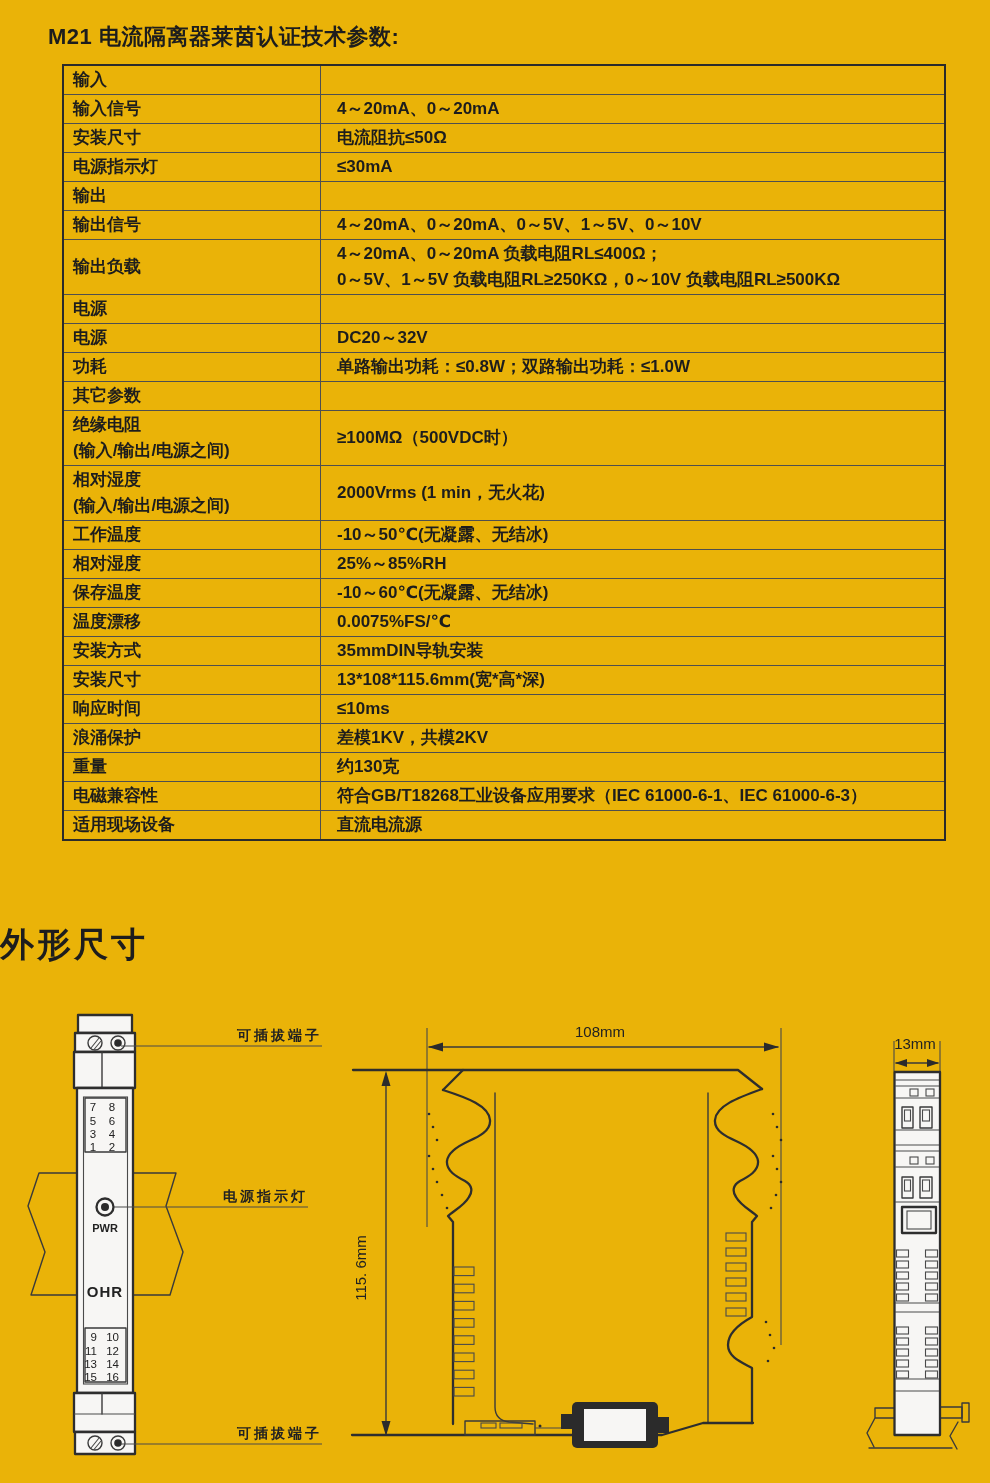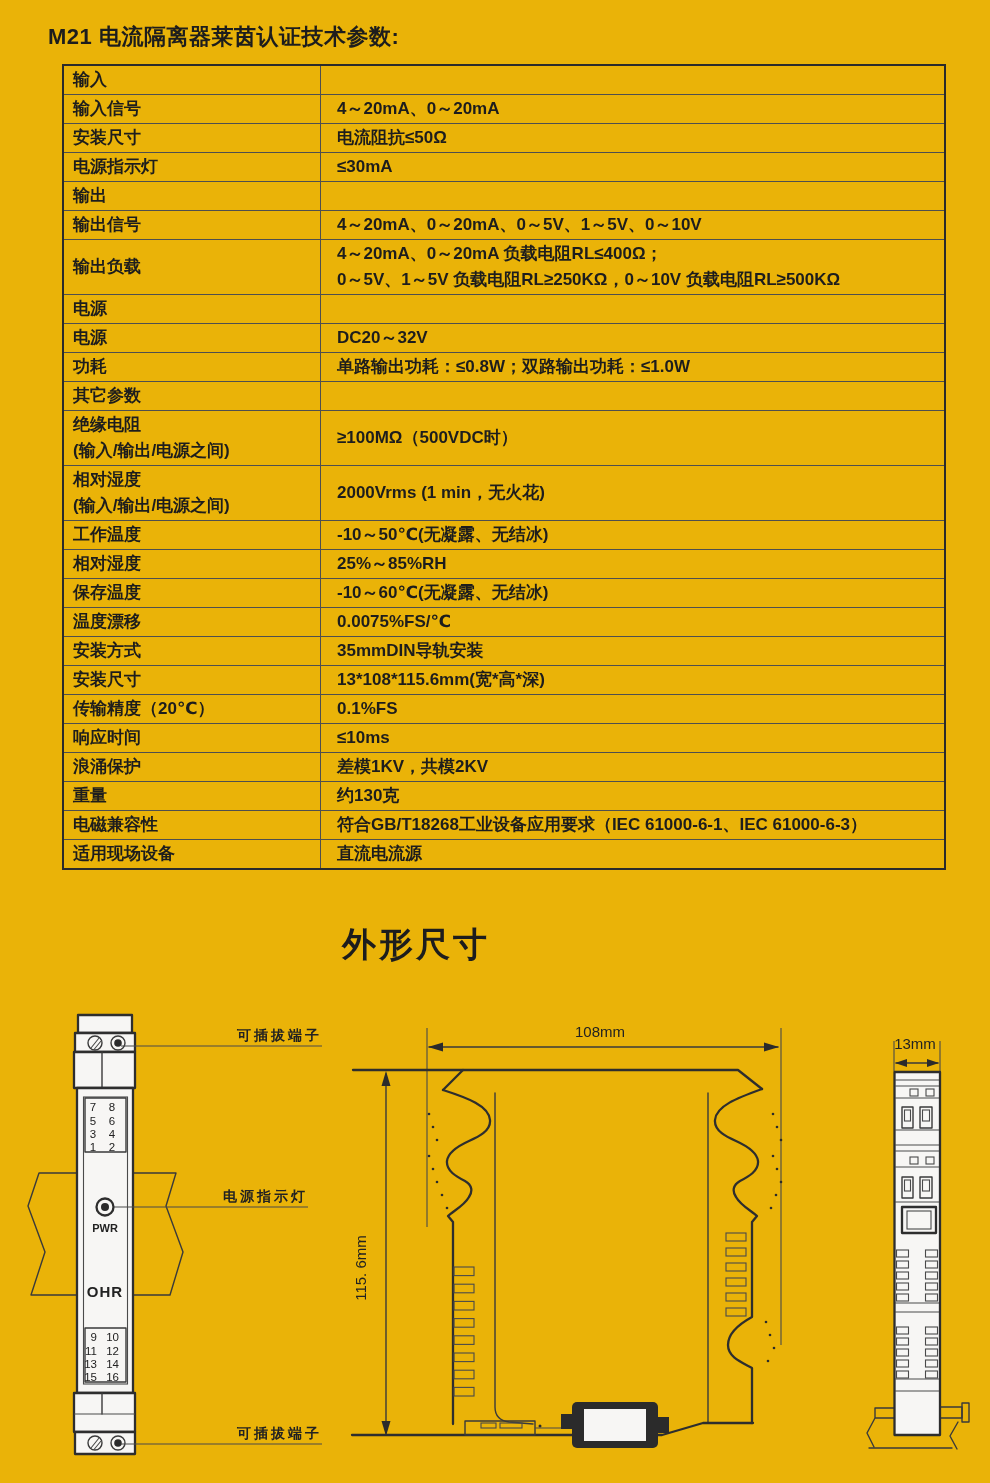--- a/index.html
+++ b/index.html
@@ -6,21 +6,21 @@
   .page{position:relative;width:990px;height:1483px;background:#eab308;
         font-family:"Liberation Sans","DejaVu Sans",sans-serif;color:#1d1d1d;overflow:hidden;}
   .title{position:absolute;left:48px;top:22px;font-size:22px;font-weight:bold;letter-spacing:.5px;}
   table.spec{position:absolute;left:62px;top:64px;width:884px;border-collapse:collapse;
              table-layout:fixed;border:2.5px solid #2b2b2b;}
   .spec td{border:1px solid #4f4f4f;font-size:17px;line-height:26px;padding:1px 9px;
            vertical-align:middle;color:#1d1d1d;font-weight:bold;}
   .spec td.c1{width:238px;}
   .spec td.c2{padding-left:16px;border-radius:8px;}
   .spec tr.section td{font-weight:bold;}
-  .dim-title{position:absolute;left:0;top:922px;width:832px;text-align:center;
+  .dim-title{position:absolute;left:0;top:922px;width:832px;
              font-size:34px;font-weight:bold;letter-spacing:3px;}
   svg{position:absolute;left:0;top:1005px;}
   .ln{stroke:#3a3a3a;fill:none;stroke-width:1.4;stroke-linejoin:round;stroke-linecap:round;}
   .ln2{stroke:#2e2e2e;fill:none;stroke-width:2.3;stroke-linejoin:round;stroke-linecap:round;}
   .thin{stroke:#4a4a4a;fill:none;stroke-width:1.1;}
   .solid{fill:#2b2b2b;stroke:none;}
   .bgfill{fill:#f7f6f4;}
   text{fill:#222;font-family:"Liberation Sans","DejaVu Sans",sans-serif;}
   .dwg-label{font-size:14px;font-weight:600;letter-spacing:3px;}
   .dim{font-size:15px;}
@@ -175,28 +175,20 @@
           <td class="c2">
             <div>35mmDIN导轨安装</div>
           </td>
         </tr>
         <tr>
           <td class="c1">
             <div>安装尺寸</div>
           </td>
           <td class="c2">
             <div>13*108*115.6mm(宽*高*深)</div>
-          </td>
-        </tr>
-        <tr>
-          <td class="c1">
-            <div>传输精度（20℃）</div>
-          </td>
-          <td class="c2">
-            <div>0.1%FS</div>
           </td>
         </tr>
         <tr>
           <td class="c1">
             <div>响应时间</div>
           </td>
           <td class="c2">
             <div>≤10ms</div>
           </td>
         </tr>

